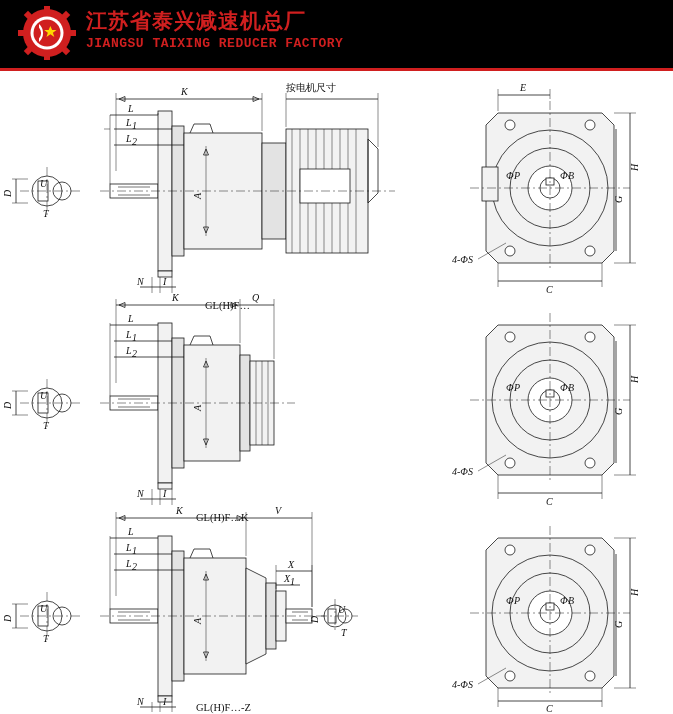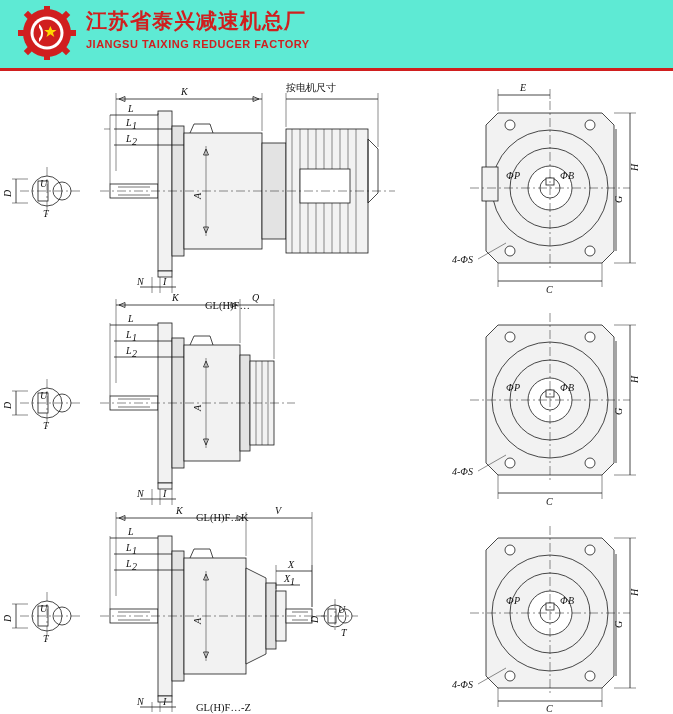--- a/index.html
+++ b/index.html
@@ -8,41 +8,41 @@
     background:#ffffff;
     font-family:"Liberation Serif",serif;
     color:#111;
     overflow:hidden;
     position:relative;
   }
   
   .header{
     position:relative;
     height:68px;
-    background:#5eead4;
+    background:#000000;
     border-bottom:3px solid #d01f1f;
   }
   .logo{
     position:absolute;left:18px;top:6px;
     width:58px;height:56px;
   }
   .logo svg{display:block;}
   .titles{
     position:absolute;left:86px;top:8px;
   }
   .cn-title{
     font-family:"Liberation Serif",serif;
     font-size:21px;font-weight:bold;color:#d01f1f;
     letter-spacing:1px;
     line-height:26px;
     white-space:nowrap;
   }
   .en-title{
-    font-family:Liberation Sans, sans-serif;
-    font-size:11px;font-weight:bold;color:#d01f1f;
+    font-family:Liberation Mono, monospace;
+    font-size:13px;font-weight:bold;color:#d01f1f;
     letter-spacing:.5px;
     line-height:20px;
     white-space:nowrap;
   }
   
   .sheet{
     position:absolute;left:0;top:71px;
     width:673px;height:643px;
   }
   .sheet svg{display:block;}

